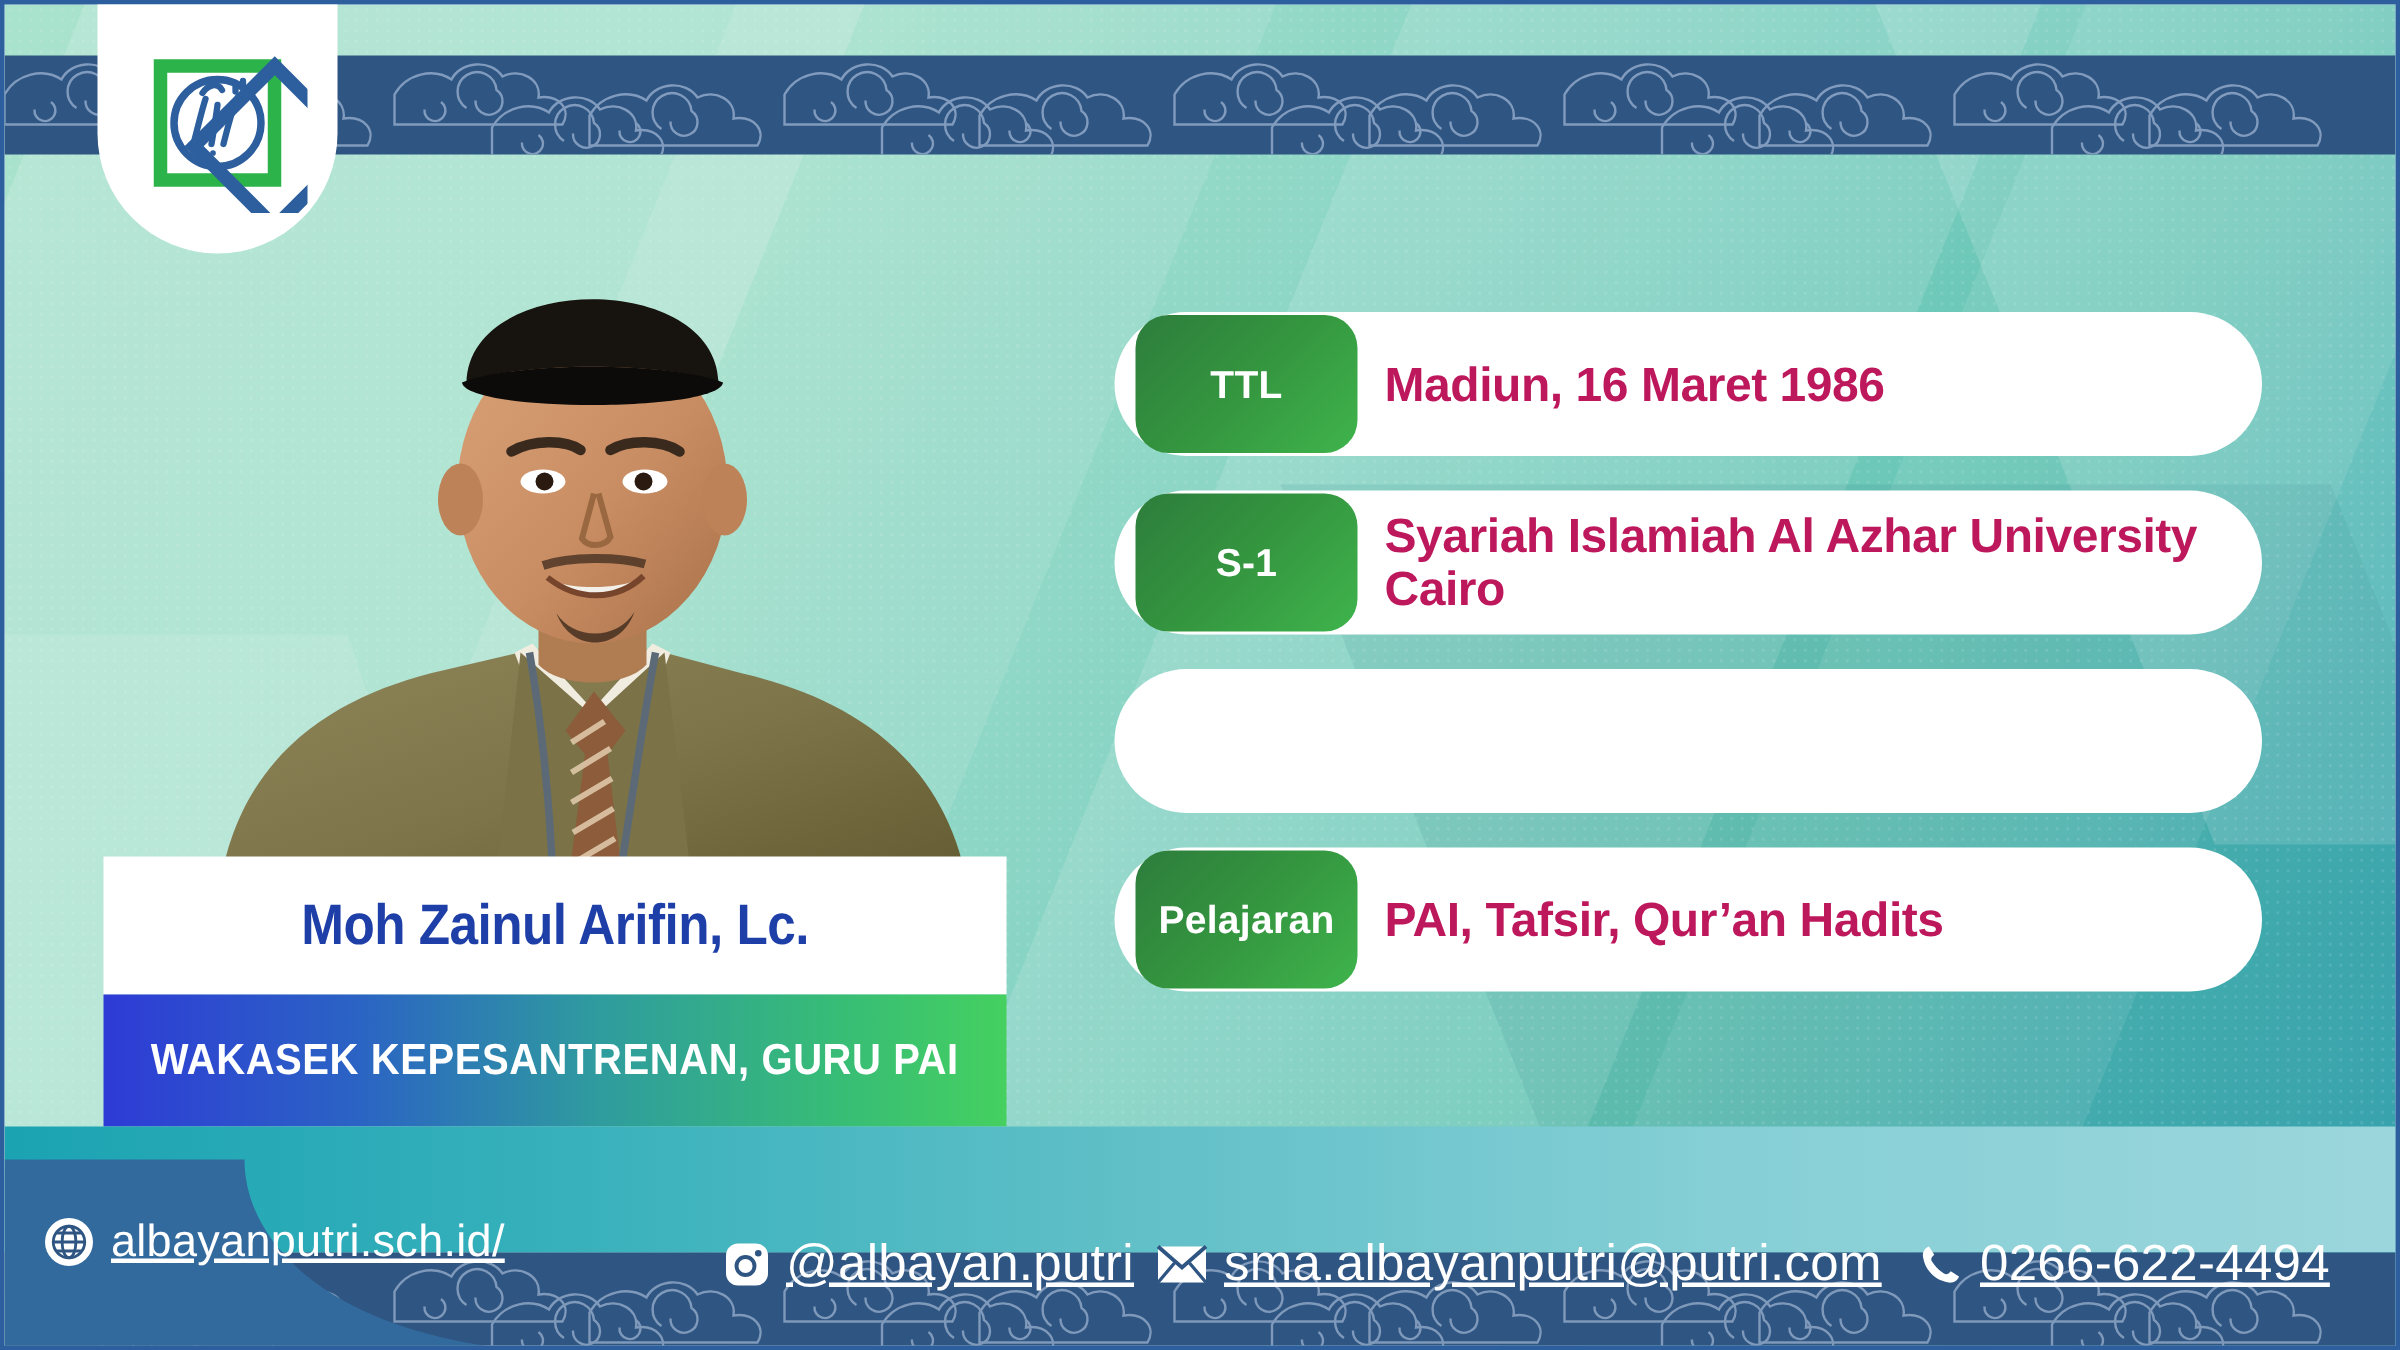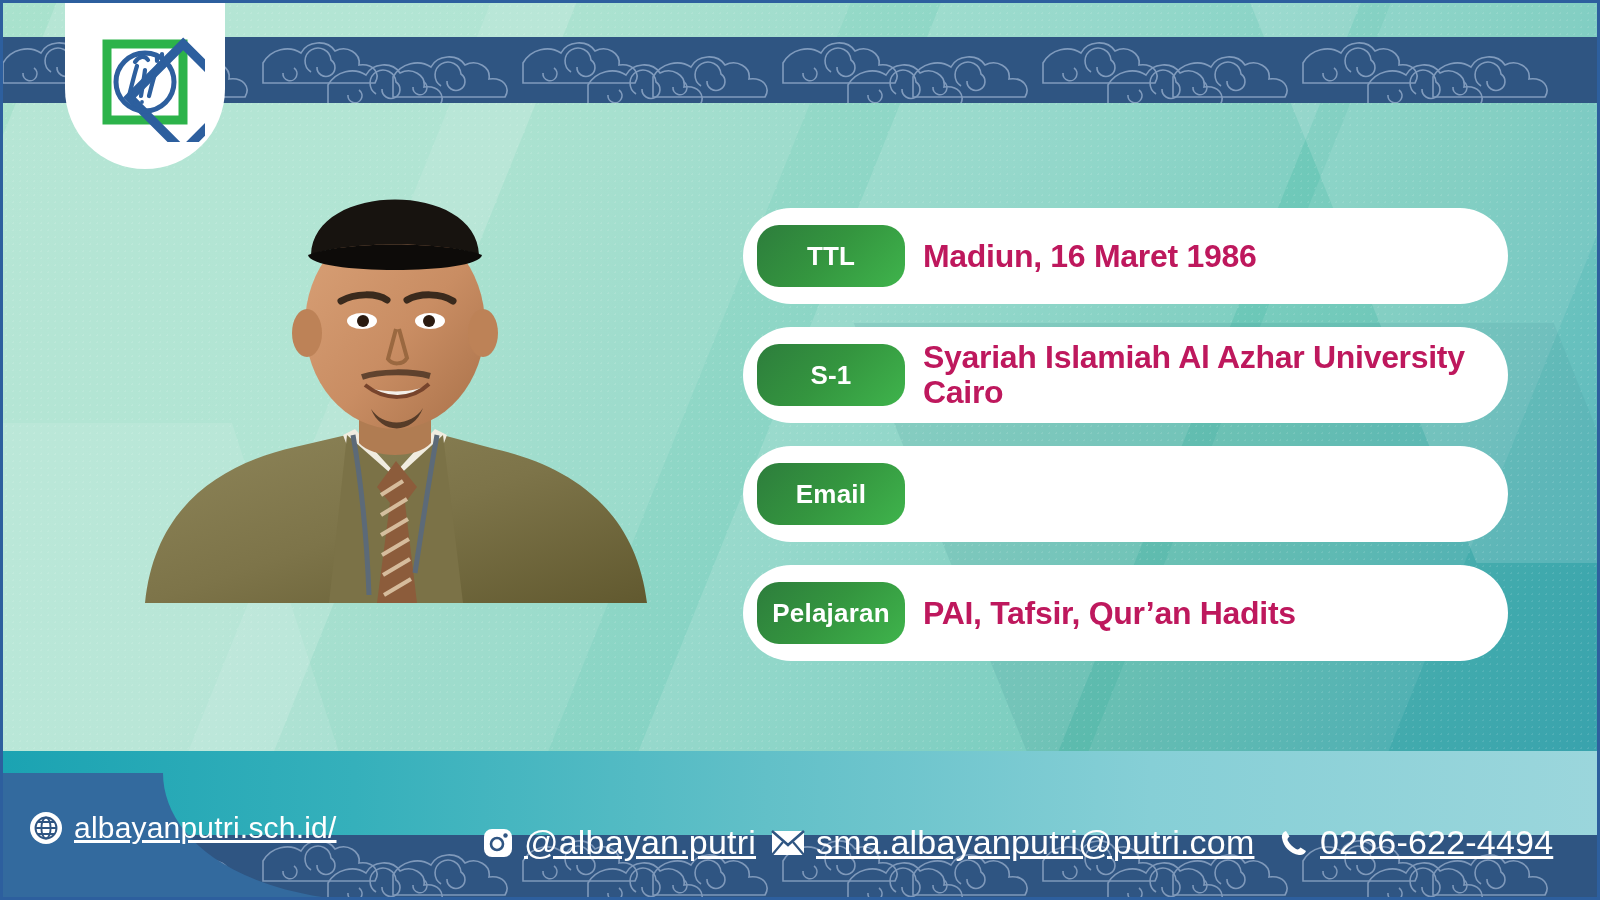--- a/index.html
+++ b/index.html
@@ -85,21 +85,21 @@
 
   
   #info { position:absolute; left:740px; top:205px; width:765px; }
   .info-card {
     background:#ffffff; border-radius:48px;
     display:flex; align-items:center;
     margin-bottom:23px; padding:0 18px 0 14px;
     min-height:96px;
   }
   .pill {
-    flex:0 0 auto; width:148px; height:62px;
+    flex:0 0 auto; width:148px; height:92px;
     border-radius:22px;
     background:linear-gradient(135deg,#2d7d3c 0%,#34953f 48%,#3fb44c 100%);
     display:flex; align-items:center; justify-content:center;
     margin-right:18px;
   }
   .pill-label {
     color:#ffffff; font-size:26px; font-weight:bold;
     letter-spacing:.2px; white-space:nowrap;
   }
   .info-value {
@@ -255,41 +255,46 @@
       <path d="M281,186 L273,216 C277,222 288,222 292,215 L284,186" fill="none" stroke="#9a6840" stroke-width="4"></path>
 
       <path d="M252,244 C268,256 296,256 312,243 C296,250 268,250 252,244 Z" fill="#f3f0ea"></path>
       <path d="M250,242 C270,258 296,258 314,241" stroke="#77442c" stroke-width="4" fill="none"></path>
 
       <path d="M247,234 C265,228 297,228 315,233" stroke="#3d2b1d" stroke-width="6" fill="none" opacity=".75"></path>
       <path d="M256,266 C268,284 296,284 308,265 C298,292 266,292 256,266 Z" fill="#3d2b1d" opacity=".8"></path>
     </g>
   </svg>
 
+  <div id="nameplate">
+    <div id="name-bar">
+      <span id="name-text">Moh Zainul Arifin, Lc.</span>
+    </div>
+    <div id="role-bar">
+      <span id="role-text">WAKASEK KEPESANTRENAN, GURU PAI</span>
+    </div>
+  </div>
 
   <div id="info">
 
     <div class="info-card">
       <div class="pill">
         <span class="pill-label">TTL</span>
       </div>
       <div class="info-value">Madiun, 16 Maret 1986</div>
     </div>
 
     <div class="info-card">
       <div class="pill">
         <span class="pill-label">S-1</span>
       </div>
       <div class="info-value">Syariah Islamiah Al Azhar University Cairo</div>
     </div>
 
     <div class="info-card">
-      <div class="pill">
-        <span class="pill-label">Email</span>
-      </div>
     </div>
 
     <div class="info-card">
       <div class="pill">
         <span class="pill-label">Pelajaran</span>
       </div>
       <div class="info-value">PAI, Tafsir, Qur’an Hadits</div>
     </div>
 
   </div>

